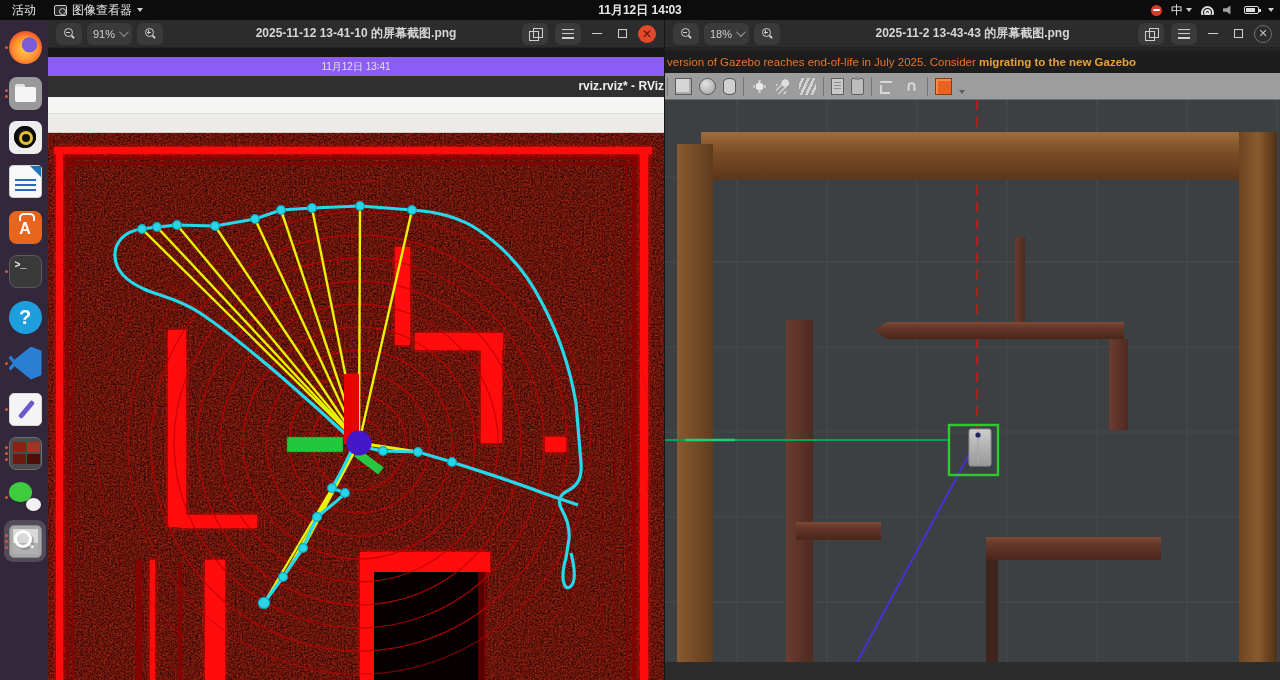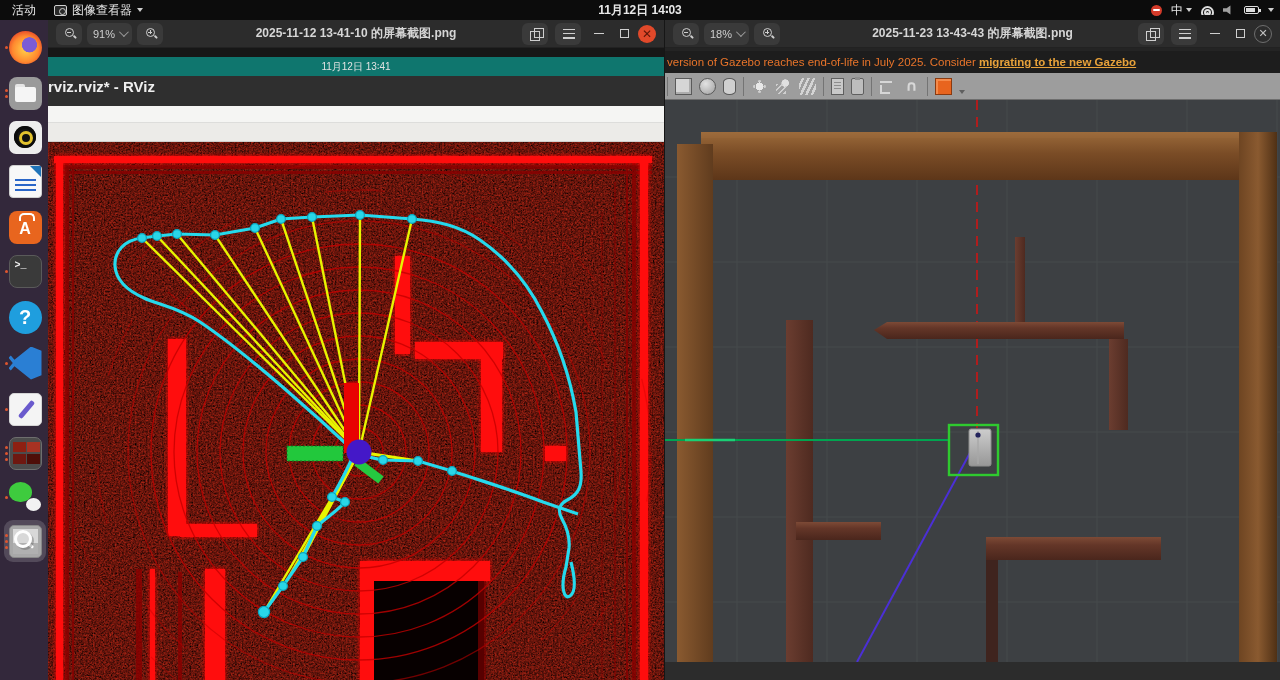--- a/index.html
+++ b/index.html
@@ -63,52 +63,52 @@
   .di-viewer::after { content:""; position:absolute; left:4px; top:4px; width:12px; height:12px; border:3px solid #fdfdfd; border-radius:50%; box-shadow:2px 2px 0 rgba(80,80,80,.35);}
   .di-viewer .handle { position:absolute; left:17px; top:18px; width:7px; height:3px; background:#fdfdfd; transform:rotate(38deg); border-radius:2px;}
 
   
   .win { position:absolute; top:20px; height:660px; background:#2c2c2c; }
   #win-left { left:48px; width:616px; }
   #win-right { left:664px; width:616px; border-left:1px solid #161616;}
   .chrome { position:relative; height:28px; background:#2c2c2c; display:flex; align-items:center; border-bottom:1px solid #222;}
   .cgroup-l { display:flex; align-items:center; gap:5px; padding-left:8px; z-index:2;}
   .cgroup-r { position:absolute; right:8px; display:flex; align-items:center; gap:7px; z-index:2;}
-  .cbtn { height:22px; min-width:26px; border-radius:6px; background:#3a3a3a; display:flex; align-items:center; justify-content:flex-end; color:#cfcfcf; font-size:11px; gap:4px; padding:0 6px;}
+  .cbtn { height:22px; min-width:26px; border-radius:6px; background:#3a3a3a; display:flex; align-items:center; justify-content:center; color:#cfcfcf; font-size:11px; gap:4px; padding:0 6px;}
   .cbtn.flat { background:transparent; min-width:18px; padding:0 2px;}
   .mag { position:relative; width:11px; height:11px; }
   .mag::before { content:""; position:absolute; left:0; top:0; width:7px; height:7px; border:1.6px solid #cfcfcf; border-radius:50%;}
   .mag::after { content:""; position:absolute; left:7.5px; top:7.5px; width:4px; height:1.6px; background:#cfcfcf; transform:rotate(45deg); border-radius:1px;}
   .mag.minus i, .mag.plus i { position:absolute; left:2.2px; top:3.6px; width:4px; height:1.4px; background:#cfcfcf;}
   .mag.plus b { position:absolute; left:3.5px; top:2.3px; width:1.4px; height:4px; background:#cfcfcf;}
   .chev { width:7px; height:7px; border-right:1.6px solid #9a9a9a; border-bottom:1.6px solid #9a9a9a; transform:rotate(45deg) translateY(-2px);}
   .win-title { position:absolute; left:0; right:0; text-align:center; color:#d6d6d6; font-size:12px; font-weight:bold; pointer-events:none;}
   .ico-overlap { position:relative; width:12px; height:12px;}
   .ico-overlap::before { content:""; position:absolute; left:0; top:3px; width:8px; height:8px; border:1.4px solid #cfcfcf; background:#3a3a3a;}
   .ico-overlap::after { content:""; position:absolute; left:4px; top:0; width:8px; height:8px; border:1.4px solid #cfcfcf;}
   .ico-menu { width:12px; height:10px; display:flex; flex-direction:column; justify-content:space-between;}
   .ico-menu i { height:1.6px; background:#cfcfcf; display:block;}
   .ico-min { width:10px; height:1.8px; background:#cfcfcf;}
   .ico-max { width:9px; height:9px; border:1.5px solid #cfcfcf;}
   .ico-close-red { width:18px; height:18px; border-radius:50%; background:#e1492a; color:#5c1608; font-size:12px; font-weight:bold; display:flex; align-items:center; justify-content:center; line-height:1;}
   .ico-close-gray { width:18px; height:18px; border-radius:50%; border:1px solid #6e6e6e; color:#c2c2c2; font-size:11px; display:flex; align-items:center; justify-content:center; line-height:1;}
 
   
   .lw-strip0 { height:9px; background:#171717;}
-  .lw-clockbar { height:19px; background:#0f766e; color:#e3e3e3; font-size:10px; text-align:center; line-height:19px;}
-  .lw-rvizbar { height:30px; background:#2f2f2f; color:#efefef; font-size:15px; font-weight:bold; text-align:left; line-height:21px;}
+  .lw-clockbar { height:19px; background:#8b5cf6; color:#e3e3e3; font-size:10px; text-align:center; line-height:19px;}
+  .lw-rvizbar { height:21px; background:#2f2f2f; color:#efefef; font-size:12px; font-weight:bold; text-align:right; line-height:21px;}
   .lw-menubar { height:17px; background:#f5f5f3; border-bottom:1px solid #dddddb;}
   .lw-toolbar { height:19px; background:#ecebe8; border-bottom:1px solid #cfcfcd;}
   .lw-map { height:547px; background:#000; position:relative; overflow:hidden;}
 
   
   .rw-strip0 { height:3px; background:#242424;}
   .rw-gztitle { height:18px; background:#343434; color:#f2f2f2; font-size:11px; font-weight:bold; text-align:center; line-height:18px;}
   .rw-warning { height:22px; background:#1d1d1d; color:#e8742a; font-size:11.5px; line-height:22px; padding-left:2px; white-space:nowrap; overflow:hidden;}
-  .rw-warning .wlink { color:#e8a23a; text-decoration:underline; font-weight:bold;}
+  .rw-warning .wlink { color:#e8a23a; font-weight:bold;}
   .rw-toolbar { height:27px; background:#9d9d9d; display:flex; align-items:center; gap:7px; padding-left:2px; border-bottom:1px solid #6e6e6e;}
   .tsep { width:1px; height:19px; background:#747474;}
   .ti { position:relative; width:17px; height:17px; flex:none;}
   .ti-cube { background:#d6d6d6; border:1px solid #5a5a5a; box-shadow:inset -2px -2px 0 #adadad;}
   .ti-sphere { background:radial-gradient(circle at 38% 32%, #e2e2e2, #9f9f9f); border-radius:50%; border:1px solid #5a5a5a;}
   .ti-cyl { width:13px; background:#d0d0d0; border:1px solid #5a5a5a; border-radius:6px/4px;}
   .ti-sun { background:radial-gradient(circle, #e8e8e8 0 4px, transparent 4px); }
   .ti-sun::after { content:""; position:absolute; inset:2px; background:
      conic-gradient(#cfcfcf 0 12deg, transparent 12deg 78deg, #cfcfcf 78deg 102deg, transparent 102deg 168deg, #cfcfcf 168deg 192deg, transparent 192deg 258deg, #cfcfcf 258deg 282deg, transparent 282deg 348deg, #cfcfcf 348deg);
      border-radius:50%; mask:radial-gradient(circle, transparent 0 4px, #000 4px);}
@@ -398,21 +398,21 @@
           <line x1="309" y1="320" x2="333" y2="338" stroke="#25c840" stroke-width="9"></line>
           <circle cx="311" cy="310" r="12.5" fill="#4418c8"></circle>
         </g>
       </svg>
     </div>
   </div>
 </div>
 
 <div class="win" id="win-right">
   <div class="chrome">
-    <div class="win-title">2025-11-23 13-43-43 的屏幕截图.png</div>
+    <div class="win-title">2025-11-2 13-43-43 的屏幕截图.png</div>
     <div class="cgroup-l">
       <div class="cbtn">
           <span class="mag minus">
             <i></i>
           </span>
         </div>
       <div class="cbtn">
         <span>18%</span>
         <span class="chev"></span>
       </div>

